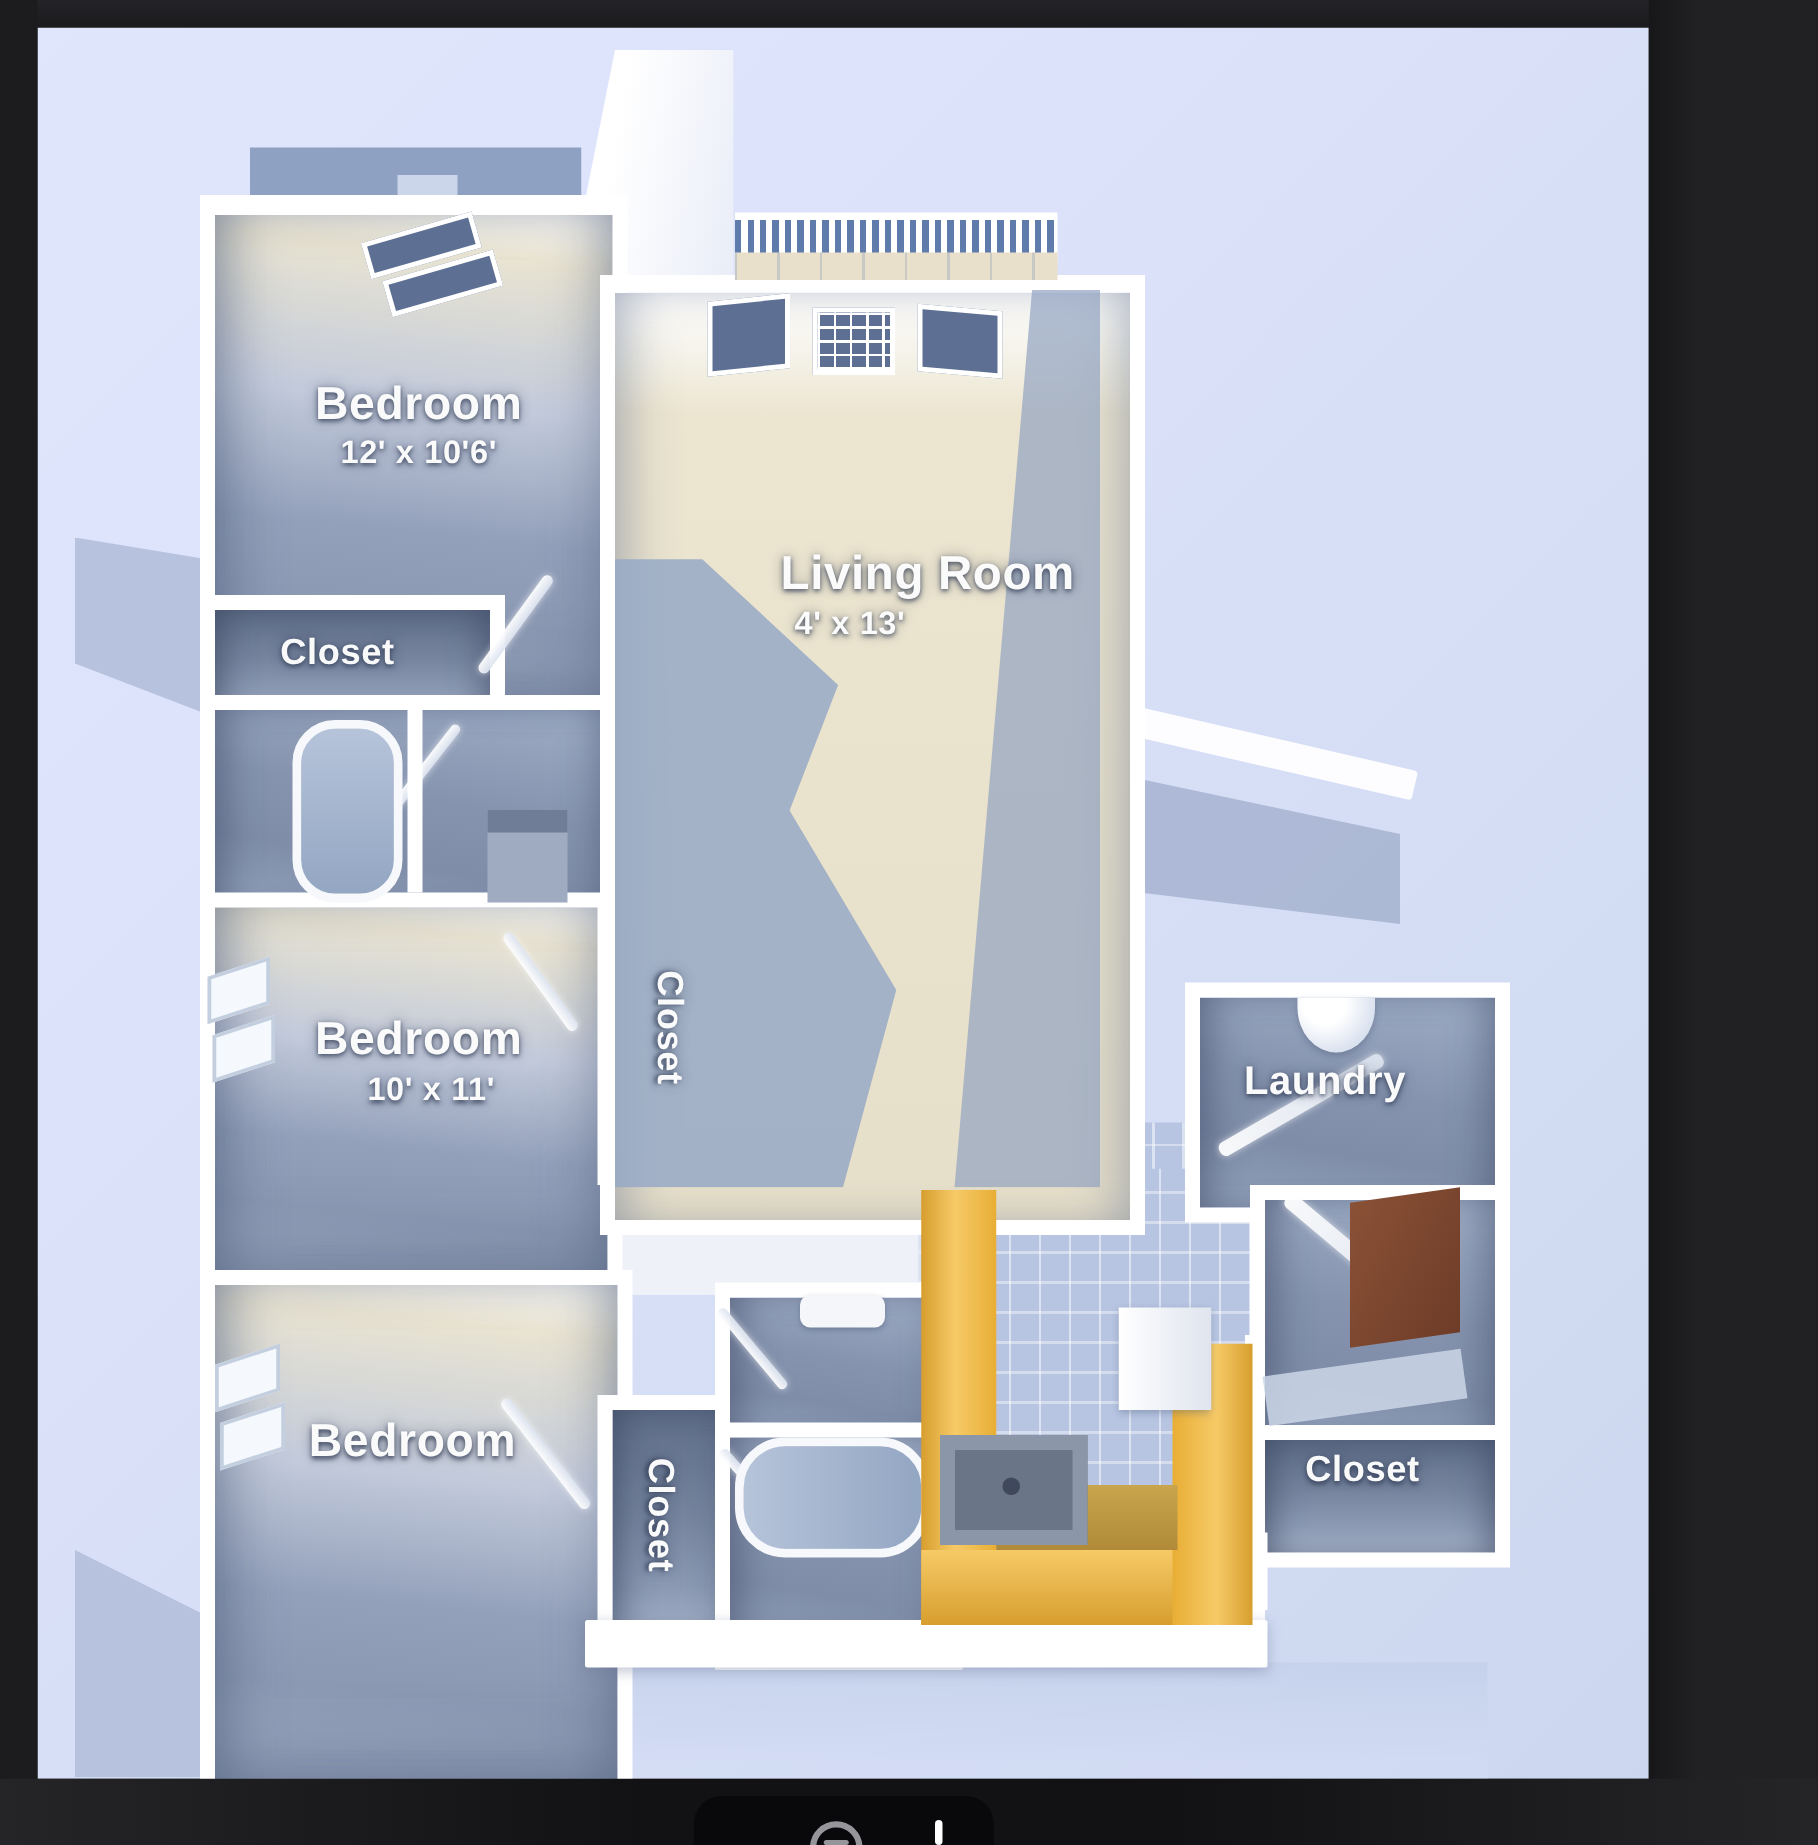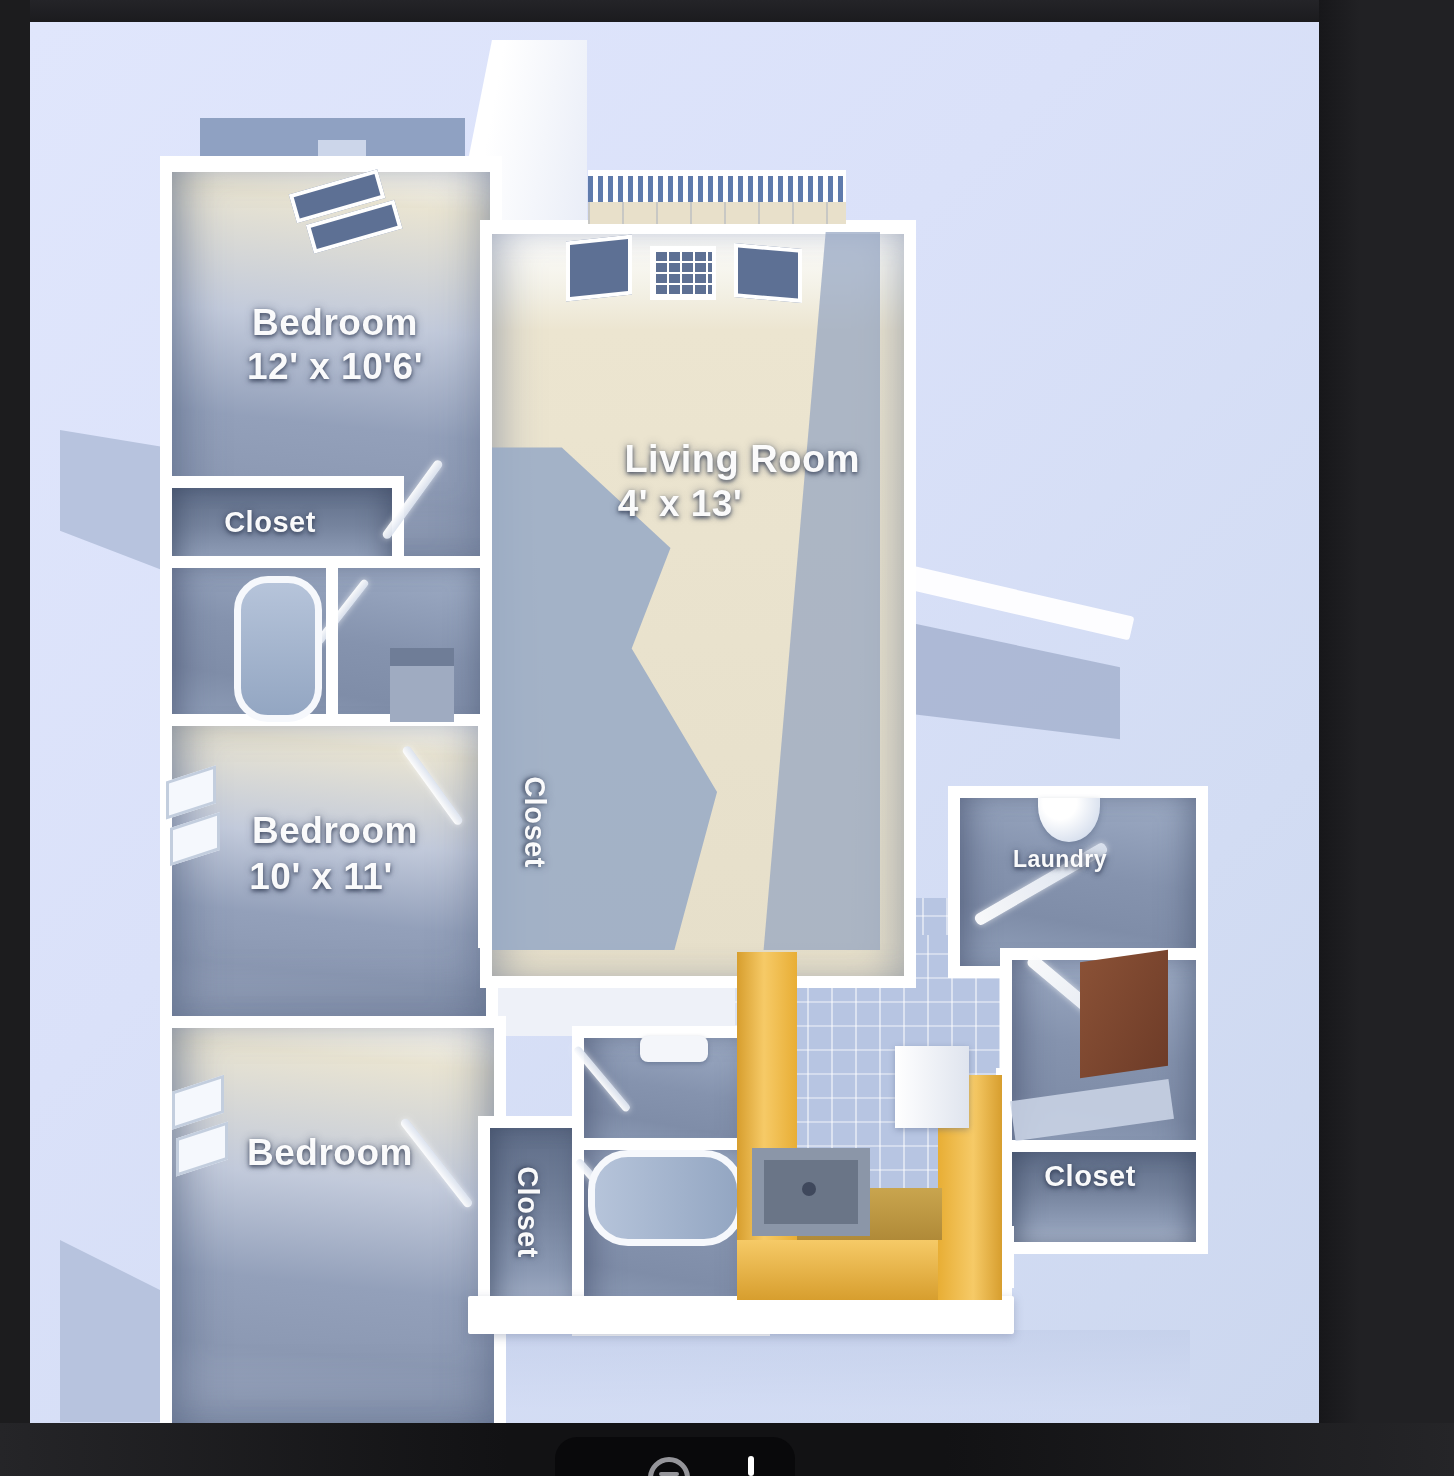--- a/index.html
+++ b/index.html
@@ -118,31 +118,31 @@
   .ksink-dot{left:802px;top:1182px;width:14px;height:14px;border-radius:50%;background:#3f485c;}
   .stove{left:895px;top:1046px;width:74px;height:82px;background:linear-gradient(90deg,#ffffff,#dfe4ee);box-shadow:0 2px 6px rgba(80,95,125,.4);}
   .bottom-wall{left:468px;top:1296px;width:546px;height:38px;background:#ffffff;border-radius:2px;box-shadow:0 3px 10px rgba(110,120,150,.4);}
   .stubR{left:1000px;top:1226px;width:14px;height:62px;background:#ffffff;}
   .kwallR{left:996px;top:1068px;width:16px;height:240px;background:#ffffff;}
 
   
   .lbl{color:rgba(255,255,255,.97);font-weight:bold;text-align:center;letter-spacing:.5px;
     text-shadow:0 2px 4px rgba(45,55,80,.85),0 0 10px rgba(45,55,80,.4);z-index:8;}
   .lbl-room{font-size:37px;}
-  .lbl-dims{font-size:37px;}
+  .lbl-dims{font-size:26px;}
   .lbl-sm{font-size:29px;}
   .lbl-b1n{left:190px;top:302px;width:290px;}
   .lbl-b1d{left:190px;top:346px;width:290px;}
   .lbl-lvn{left:500px;top:438px;width:360px;font-size:38px;text-align:right;}
   .lbl-lvd{left:500px;top:483px;width:360px;}
   .lbl-c1{left:170px;top:506px;width:200px;}
   .lbl-b2n{left:190px;top:810px;width:290px;}
-  .lbl-b2d{left:176px;top:856px;width:290px;}
+  .lbl-b2d{left:200px;top:856px;width:290px;}
   .lbl-cc{left:451px;top:802px;width:160px;height:40px;transform:rotate(90deg);}
-  .lbl-lau{left:960px;top:846px;width:200px;font-size:23px;}
+  .lbl-lau{left:960px;top:846px;width:200px;font-size:32px;}
   .lbl-b3n{left:185px;top:1132px;width:290px;}
   .lbl-b3d{left:185px;top:1178px;width:290px;}
   .lbl-cb{left:449px;top:1192px;width:150px;height:40px;transform:rotate(90deg);}
   .lbl-cr{left:1000px;top:1160px;width:180px;}
 </style>
 </head>
 <body>
 
 <div class="page">
 

